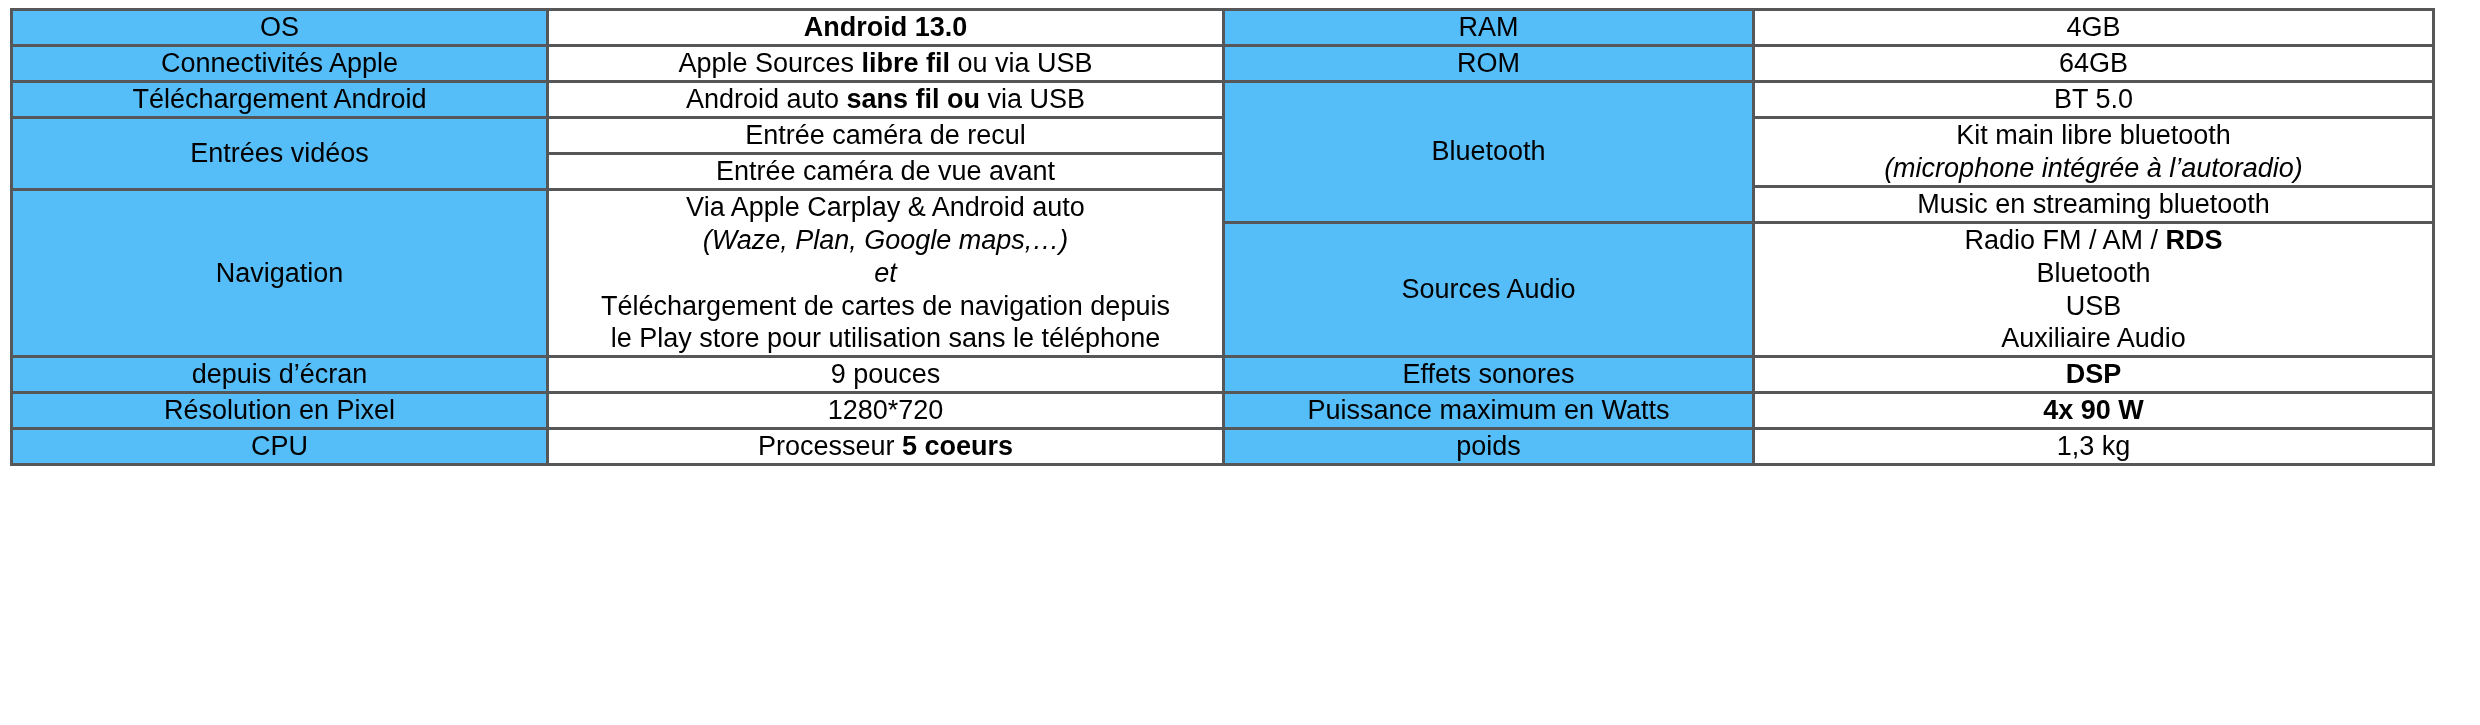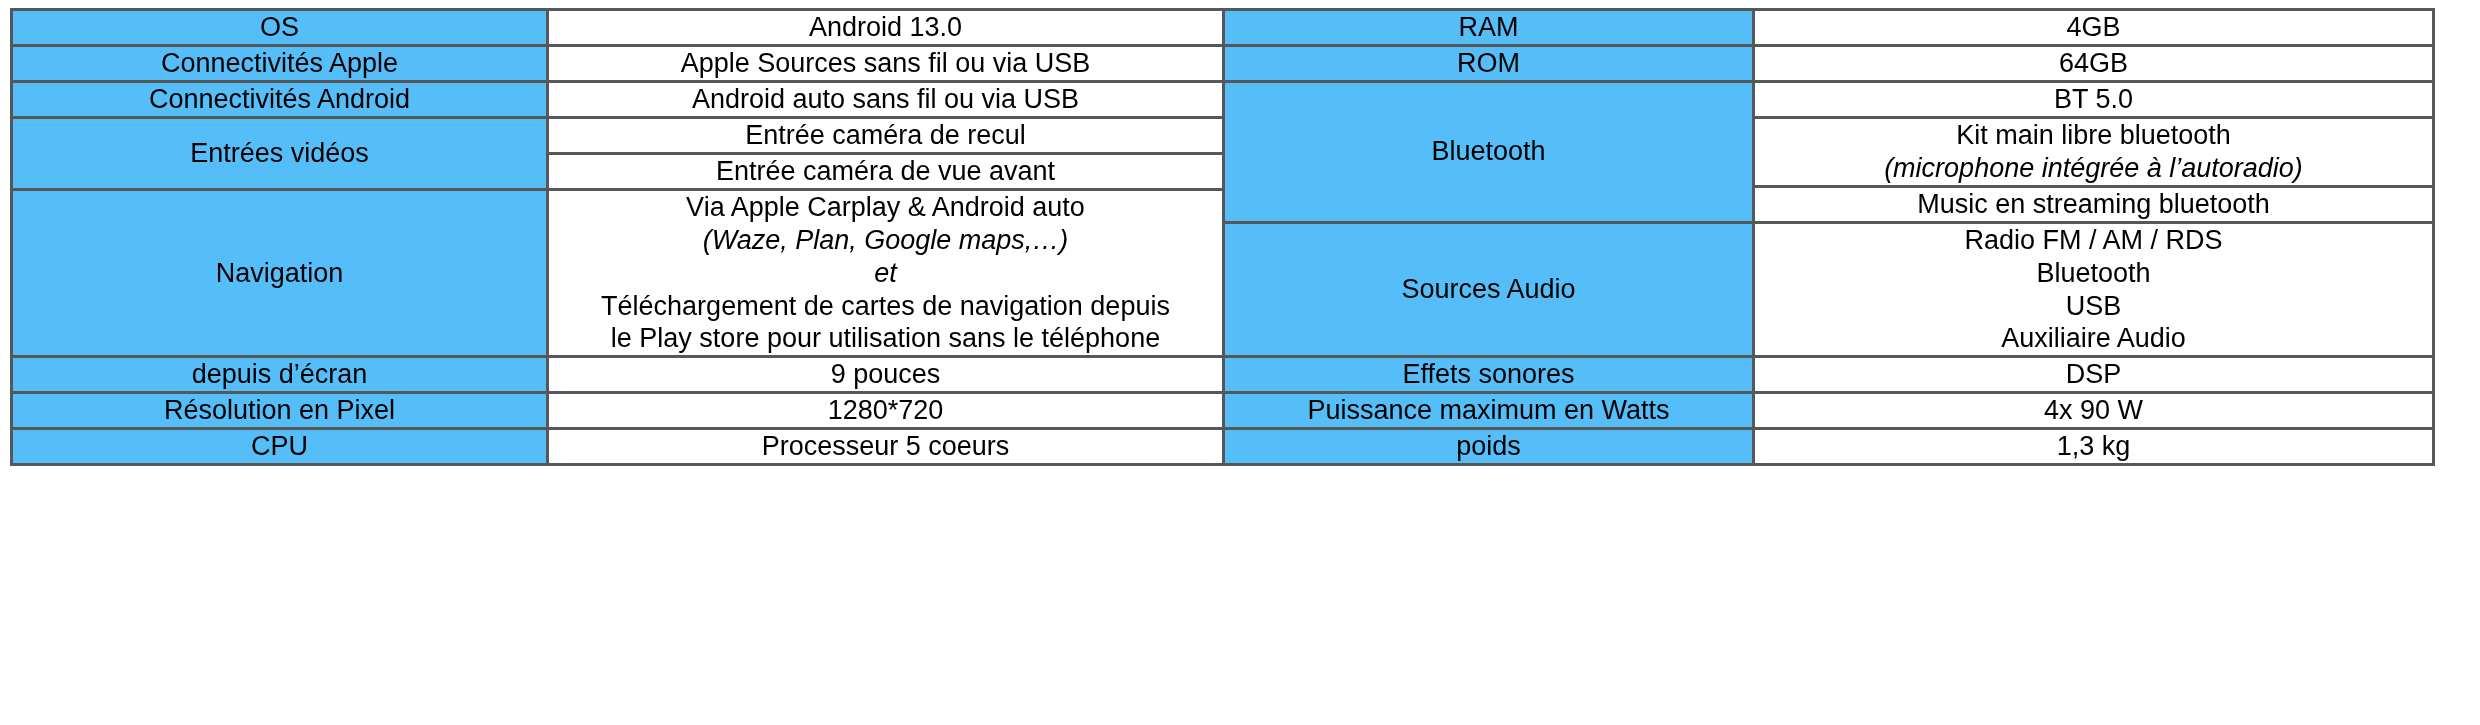--- a/index.html
+++ b/index.html
@@ -40,43 +40,43 @@
   }
   .spec-table td.label {
     background: #55bdf8;
   }
   .col-label  { width: 536px; }
   .col-value  { width: 676px; }
   .col-label-r { width: 530px; }
   .col-value-r { width: 680px; }
 
   .ln { display: block; }
-  .b  { font-weight: normal; margin-top: 29px; }
+  .b  { font-weight: bold; margin-top: 29px; }
   .i  { font-style: italic; }
 </style>
 </head>
 <body>
 
 <div class="sheet">
   <table class="spec-table" id="table-left">
     <colgroup>
         <col class="col-label">
         <col class="col-value">
       </colgroup>
     <tbody>
         <tr>
           <td class="label">OS</td>
           <td><span class="b">Android 13.0</span></td>
         </tr>
         <tr>
           <td class="label">Connectivités Apple</td>
-          <td><span>Apple Sources </span><span class="b">sans fil</span><span> ou via USB</span></td>
+          <td><span>Apple Sources </span><span class="b">libre fil</span><span> ou via USB</span></td>
         </tr>
         <tr>
-          <td class="label">Connectivités Android</td>
+          <td class="label">Téléchargement Android</td>
           <td><span>Android auto </span><span class="b">sans fil ou</span><span> via USB</span></td>
         </tr>
         <tr>
           <td class="label" rowspan="2">Entrées vidéos</td>
           <td><span>Entrée caméra de recul</span></td>
         </tr>
         <tr>
           <td><span>Entrée caméra de vue avant</span></td>
         </tr>
         <tr>

